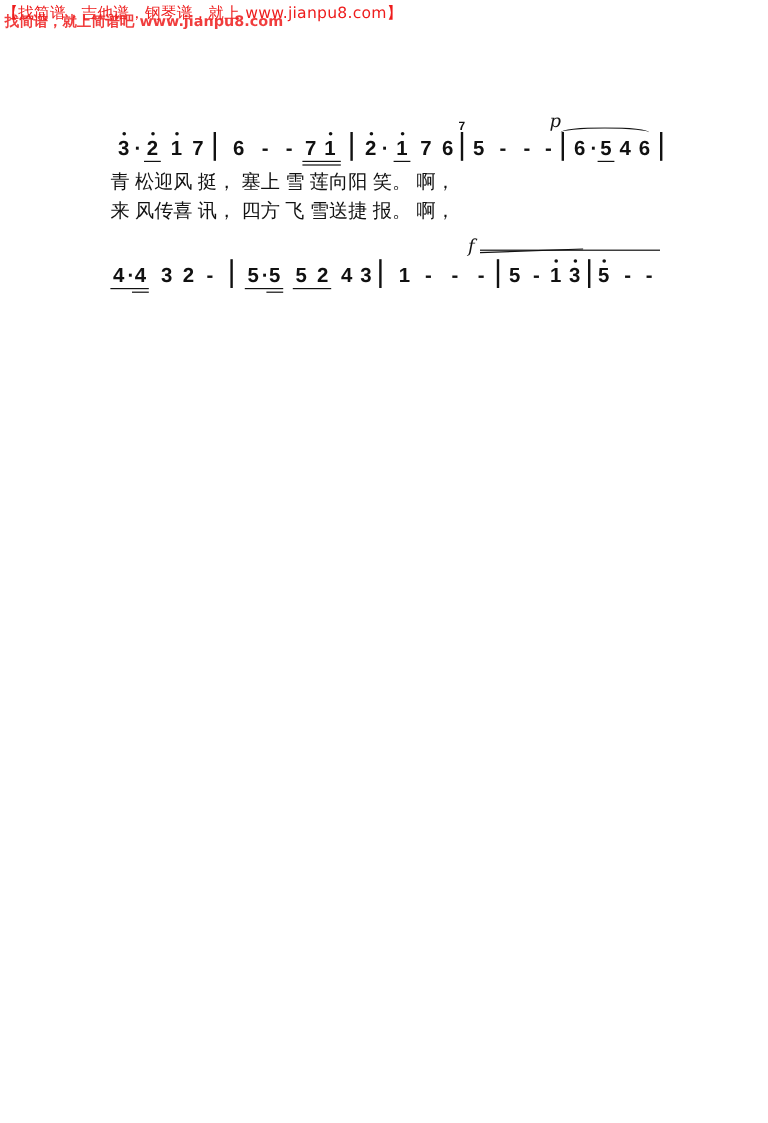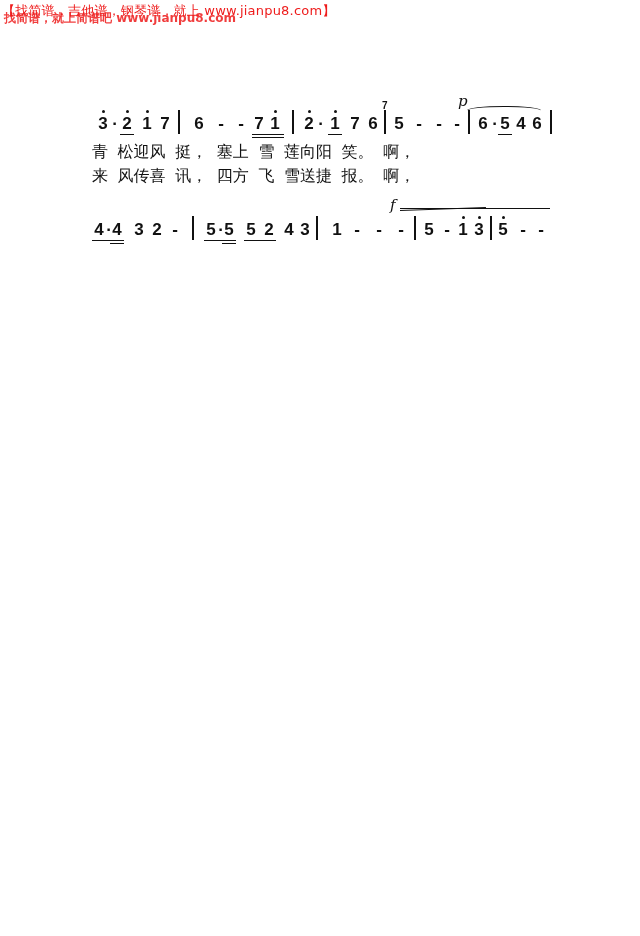--- a/index.html
+++ b/index.html
@@ -5,21 +5,21 @@
     html, body { margin:0; padding:0; }
     body { width:640px; height:936px; background:#fff; position:relative; overflow:hidden; font-family:"DejaVu Sans", sans-serif; color:#111; }
     .watermark { position:absolute; left:2px; top:2px; font-size:13px; color:#ee1c1c; white-space:nowrap; letter-spacing:0.2px; }
     .wm2 { position:absolute; left:4px; top:10px; font-size:12px; color:#ee1c1c; opacity:0.85; white-space:nowrap;font-weight:bold; }
     .line { position:absolute; left:92px; width:460px; height:24px; font-family:"Liberation Sans", sans-serif; font-weight:bold; font-size:17px; }
     .note { position:absolute; top:0; text-align:center; width:14px; line-height:24px; }
     .dot { position:absolute; width:3px; height:3px; background:#111; border-radius:50%; left:50%; margin-left:-1px; }
     .dot.up { top:-2px; }
     .bar { position:absolute; top:-2px; width:1.5px; height:24px; background:#111; }
     .ul { position:absolute; height:1.2px; background:#111; }
-    .lyric { position:absolute; left:92px; font-size:16px; white-space:nowrap; font-family:Liberation Mono, monospace; letter-spacing:0px; }
+    .lyric { position:absolute; left:92px; font-size:16px; white-space:nowrap; font-family:Liberation Sans, sans-serif; letter-spacing:0px; }
     .dyn { position:absolute; font-family:"DejaVu Serif", serif; font-style:italic; font-size:15px; }
     .slur { position:absolute; border-top:1.5px solid #111; border-radius:50% 50% 0 0; height:8px; }
     .hair { position:absolute; height:1px; background:#111; transform-origin:left center; }
     .small { position:absolute; font-size:13px; }
   </style>
 </head>
 <body>
 
 <div>
   <div class="watermark">【找简谱，吉他谱，钢琴谱，就上 www.jianpu8.com】</div>

